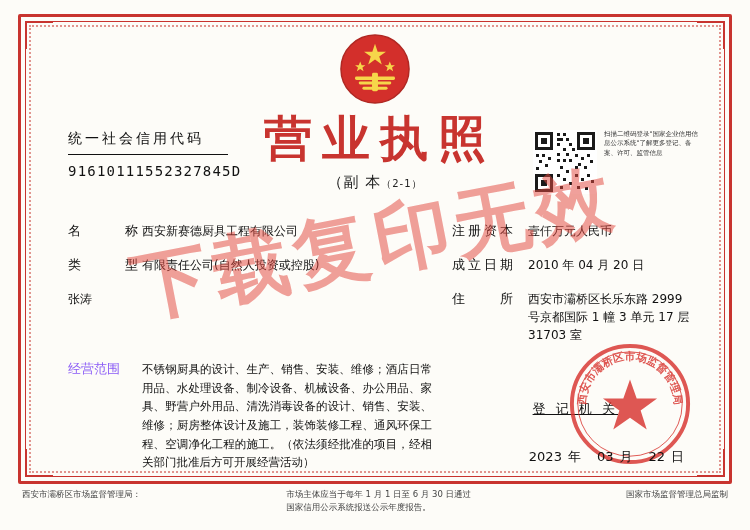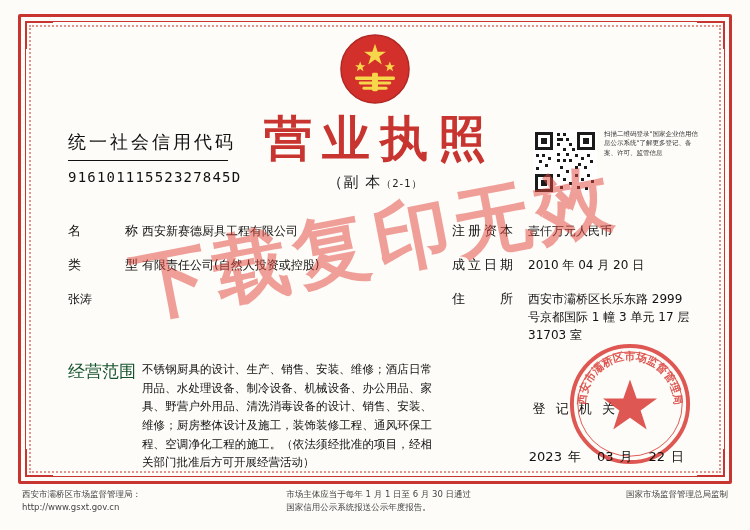--- a/index.html
+++ b/index.html
@@ -103,21 +103,21 @@
   
   .code-block {
     position: absolute;
     left: 68px;
     top: 130px;
     width: 210px;
     text-align: left;
   }
   .code-label {
     font-family: Liberation Mono, monospace;
-    font-size: 18px;
+    font-size: 14px;
     letter-spacing: 3px;
     color: #111;
   }
   .code-rule {
     margin: 6px 0 8px 0;
     width: 160px;
     height: 1px;
     background: #111;
   }
   .code-value {
@@ -179,22 +179,22 @@
     font-family: "DejaVu Sans", sans-serif;
     font-size: 12px;
     color: #111;
     line-height: 1.5;
   }
   .fvalue.addr { max-width: 215px; }
 
   .scope-row { display: flex; margin-top: 2px; }
   .scope-label {
     font-family: "DejaVu Sans", sans-serif;
-    font-size: 17px;
-    color: #14532d;
+    font-size: 13px;
+    color: #8b5cf6;
     width: 74px;
     letter-spacing: 0px;
     flex: 0 0 auto;
   }
   .scope-text {
     font-family: "DejaVu Sans", sans-serif;
     font-size: 11.5px;
     line-height: 1.62;
     color: #111;
     width: 290px;
@@ -203,20 +203,21 @@
 
   
   .authority {
     position: absolute;
     right: 132px;
     top: 400px;
     font-family: "DejaVu Sans", sans-serif;
     font-size: 13px;
     letter-spacing: 3px;
     color: #111;
+    text-decoration: underline;
   }
   .seal {
     position: absolute;
     right: 56px;
     top: 340px;
     width: 128px;
     height: 128px;
   }
   .date-line {
     position: absolute;
@@ -446,21 +447,20 @@
     <span class="unit">月</span>
     <span class="num">22</span>
     <span class="unit">日</span>
   </div>
 
   <div class="watermark">下载复印无效</div>
 
   <div class="footer">
     <div class="footer-left">
       <div>西安市灞桥区市场监督管理局：</div>
-      <div>http://www.gsxt.gov.cn</div>
     </div>
     <div class="footer-center">
       <div>市场主体应当于每年 1 月 1 日至 6 月 30 日通过</div>
       <div>国家信用公示系统报送公示年度报告。</div>
     </div>
     <div class="footer-right">国家市场监督管理总局监制</div>
   </div>
 
 </div>
 

